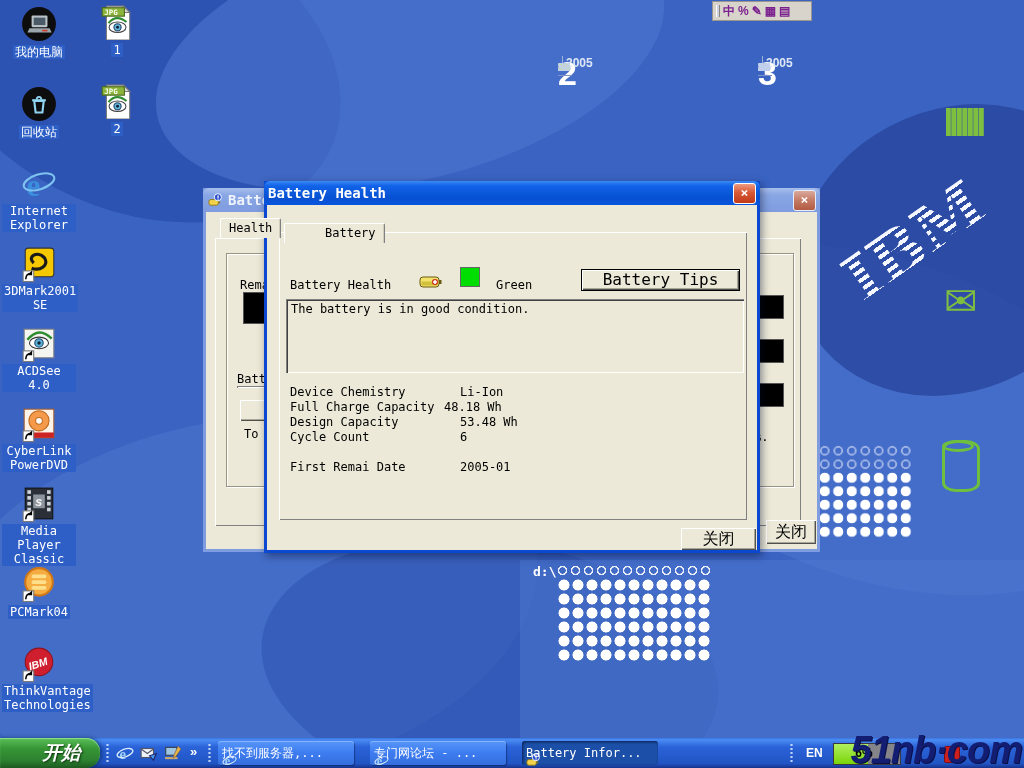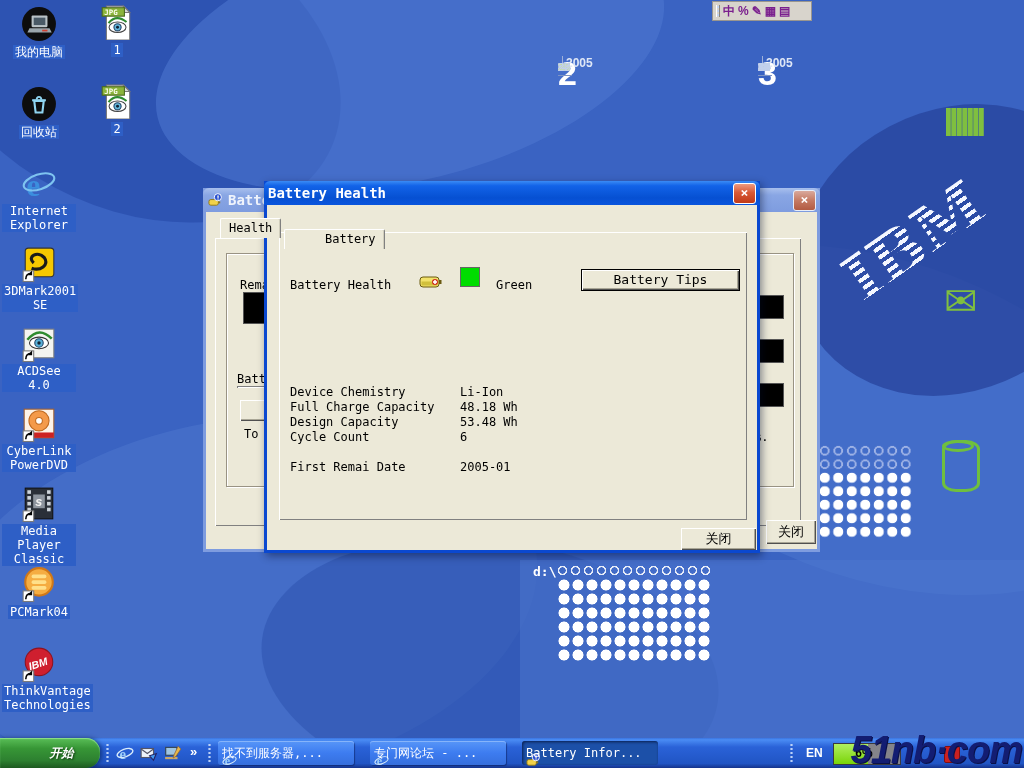--- a/index.html
+++ b/index.html
@@ -77,35 +77,35 @@
   .fg .dbody{left:3px;right:3px;bottom:3px;}
   .bgd{left:203px;top:188px;width:617px;height:364px;background:#7e9cdf;}
   .bgd .dbody{left:3px;right:3px;bottom:3px;}
   .dbody *{position:absolute;box-sizing:border-box;}
   .mono{font-family:"DejaVu Sans Mono",monospace;font-size:12px;color:#000;}
   .tab{height:20px;padding:2px 8px 0 8px;background:#ece9d8;font-family:"DejaVu Sans Mono",monospace;
     font-size:12px;border:1px solid #fff;border-bottom:none;border-right-color:#808080;
     box-shadow:inset -1px 0 0 #d0cdbc;border-radius:2px 2px 0 0;z-index:2;}
   .tabpage{background:#ece9d8;box-shadow:inset 1px 1px 0 #fff,inset -1px -1px 0 #808080;}
   .btn3d{background:#ece9d8;box-shadow:inset 1px 1px 0 #fff,inset -1px -1px 0 #505050,inset -2px -2px 0 #a9a696;
-    font-family:"DejaVu Sans Mono",monospace;font-size:13px;text-align:center;cursor:pointer;}
+    font-family:"DejaVu Sans Mono",monospace;font-size:16px;text-align:center;cursor:pointer;}
   .btn-default{border:1px solid #000;}
   .sunken{box-shadow:inset 1px 1px 0 #808080,inset 2px 2px 0 #404040,inset -1px -1px 0 #fff;}
   .swatch{width:20px;height:20px;border:1px solid #666;}
   .groupbox{border:1px solid #999383;box-shadow:inset 1px 1px 0 #fff,1px 1px 0 #fff;}
   .blackbox{background:#000;border:1px solid #555;}
   
   .taskbar{position:absolute;left:0;bottom:0;width:1024px;height:30px;
     background:linear-gradient(180deg,#3a74e0 0%,#4a8cf4 6%,#2a62d8 30%,#2155c4 85%,#16338c 100%);}
   .taskbar *{position:absolute;}
   .startbtn{left:0;top:0;width:100px;height:30px;border-radius:0 14px 14px 0;cursor:pointer;
     background:linear-gradient(180deg,#5abf58 0%,#379636 35%,#2d8030 75%,#1d5a20 100%);
     box-shadow:inset 0 1px 1px #8ee08c, 2px 0 4px rgba(0,20,60,.5);
     display:flex;align-items:center;justify-content:center;gap:5px;}
-  .startbtn .slabel{position:static;color:#fff;font-style:italic;font-weight:bold;font-size:12px;
+  .startbtn .slabel{position:static;color:#fff;font-style:italic;font-weight:bold;font-size:19px;
     text-shadow:1px 1px 2px #10340f;}
   .winflag{position:static;width:18px;height:16px;display:grid;grid-template-columns:8px 8px;gap:1px;}
   .winflag i{display:block;height:7px;border-radius:1px 3px 1px 3px;}
   .grip{top:5px;width:3px;height:20px;
     background:radial-gradient(circle,#bcd2f8 1px,rgba(0,0,0,0) 1.3px) 0 0/3px 4px;}
   .qlicon{top:6px;width:18px;height:18px;cursor:pointer;}
   .qlicon svg{width:18px;height:18px;}
   .chevron{left:190px;top:6px;color:#fff;font-size:13px;font-weight:bold;cursor:pointer;}
   .taskbtns{left:218px;top:3px;height:24px;display:flex;gap:16px;}
   .tbtn{position:static;width:128px;height:24px;border-radius:3px;flex:none;display:flex;align-items:center;gap:4px;
@@ -411,44 +411,45 @@
       <div class="btn3d" style="left:560px;top:308px;width:50px;height:24px;line-height:23px;">关闭</div>
     </div>
   </div>
 
   <div class="dlg fg">
     <div class="tbar">
       <span class="ttext">Battery Health</span>
       <span class="xbtn">×</span>
     </div>
     <div class="dbody">
-      <div class="tab" style="left:17px;top:24px;padding-left:40px;">Battery</div>
+      <div class="tab" style="left:17px;top:18px;padding-left:40px;">Battery</div>
       <div class="tabpage" style="left:12px;top:27px;width:468px;height:288px;"></div>
 
       <div class="mono" style="left:23px;top:73px;">Battery Health</div>
       <div style="left:152px;top:70px;width:24px;height:16px;">
         <svg viewBox="0 0 24 14" width="24" height="14">
             <rect x="1" y="2" width="19" height="10" rx="3" fill="#f2e26a" stroke="#6a5a10"></rect>
             <rect x="2.5" y="6.5" width="16" height="4" fill="#c8b830" opacity=".8"></rect>
             <rect x="20" y="5" width="2.5" height="4" fill="#6a5a10"></rect>
             <circle cx="16" cy="7" r="3" fill="#d03020"></circle>
             <rect x="15.2" y="5" width="1.6" height="4" fill="#fff"></rect>
             <rect x="14" y="6.2" width="4" height="1.6" fill="#fff"></rect>
           </svg>
       </div>
       <div class="swatch" id="health-swatch" style="left: 193px; top: 62px; background: rgb(0, 221, 0);"></div>
       <div class="mono" style="left:229px;top:73px;">Green</div>
       <div class="btn3d btn-default" style="left:314px;top:64px;width:159px;height:22px;line-height:20px;">Battery Tips</div>
 
+      <div class="sunken mono" style="left:19px;top:94px;width:458px;height:74px;padding:3px 5px;background:#ece9d8;">The battery is in good condition.</div>
 
       <div id="info-rows" style="left:23px;top:180px;width:450px;height:62px;">
           <div class="mono" style="left: 0px; top: 0px;">Device Chemistry</div>
           <div class="mono" style="left: 170px; top: 0px;">Li-Ion</div>
           <div class="mono" style="left: 0px; top: 15px;">Full Charge Capacity</div>
-          <div class="mono" style="left: 170px; top: 15px;">48.18 Wh</div>
+          <div class="mono" style="left: 154px; top: 15px;">48.18 Wh</div>
           <div class="mono" style="left: 0px; top: 30px;">Design Capacity</div>
           <div class="mono" style="left: 170px; top: 30px;">53.48 Wh</div>
           <div class="mono" style="left: 0px; top: 45px;">Cycle Count</div>
           <div class="mono" style="left: 170px; top: 45px;">6</div>
         </div>
 
       <div class="mono" style="left:23px;top:255px;">First Remai Date</div>
       <div class="mono" style="left:193px;top:255px;">2005-01</div>
 
       <div class="btn3d" style="left:414px;top:323px;width:75px;height:22px;line-height:21px;">关闭</div>

